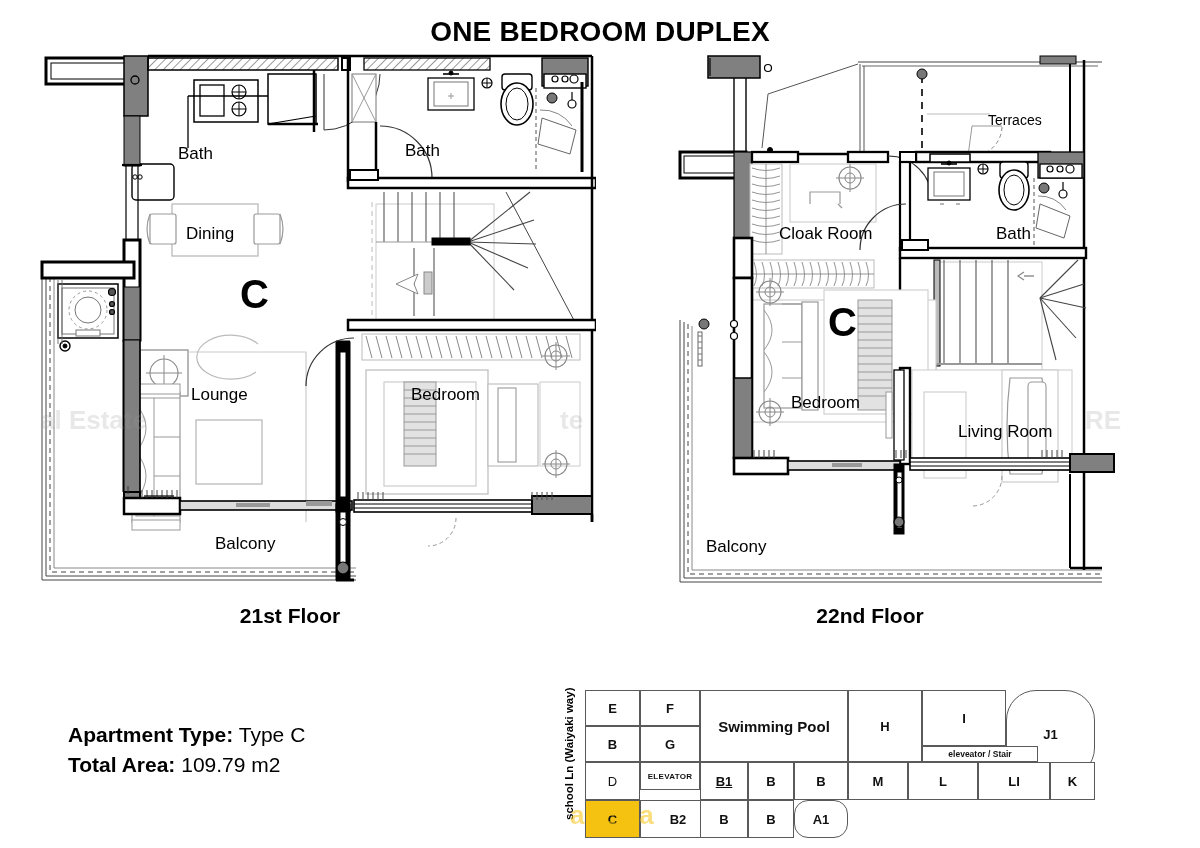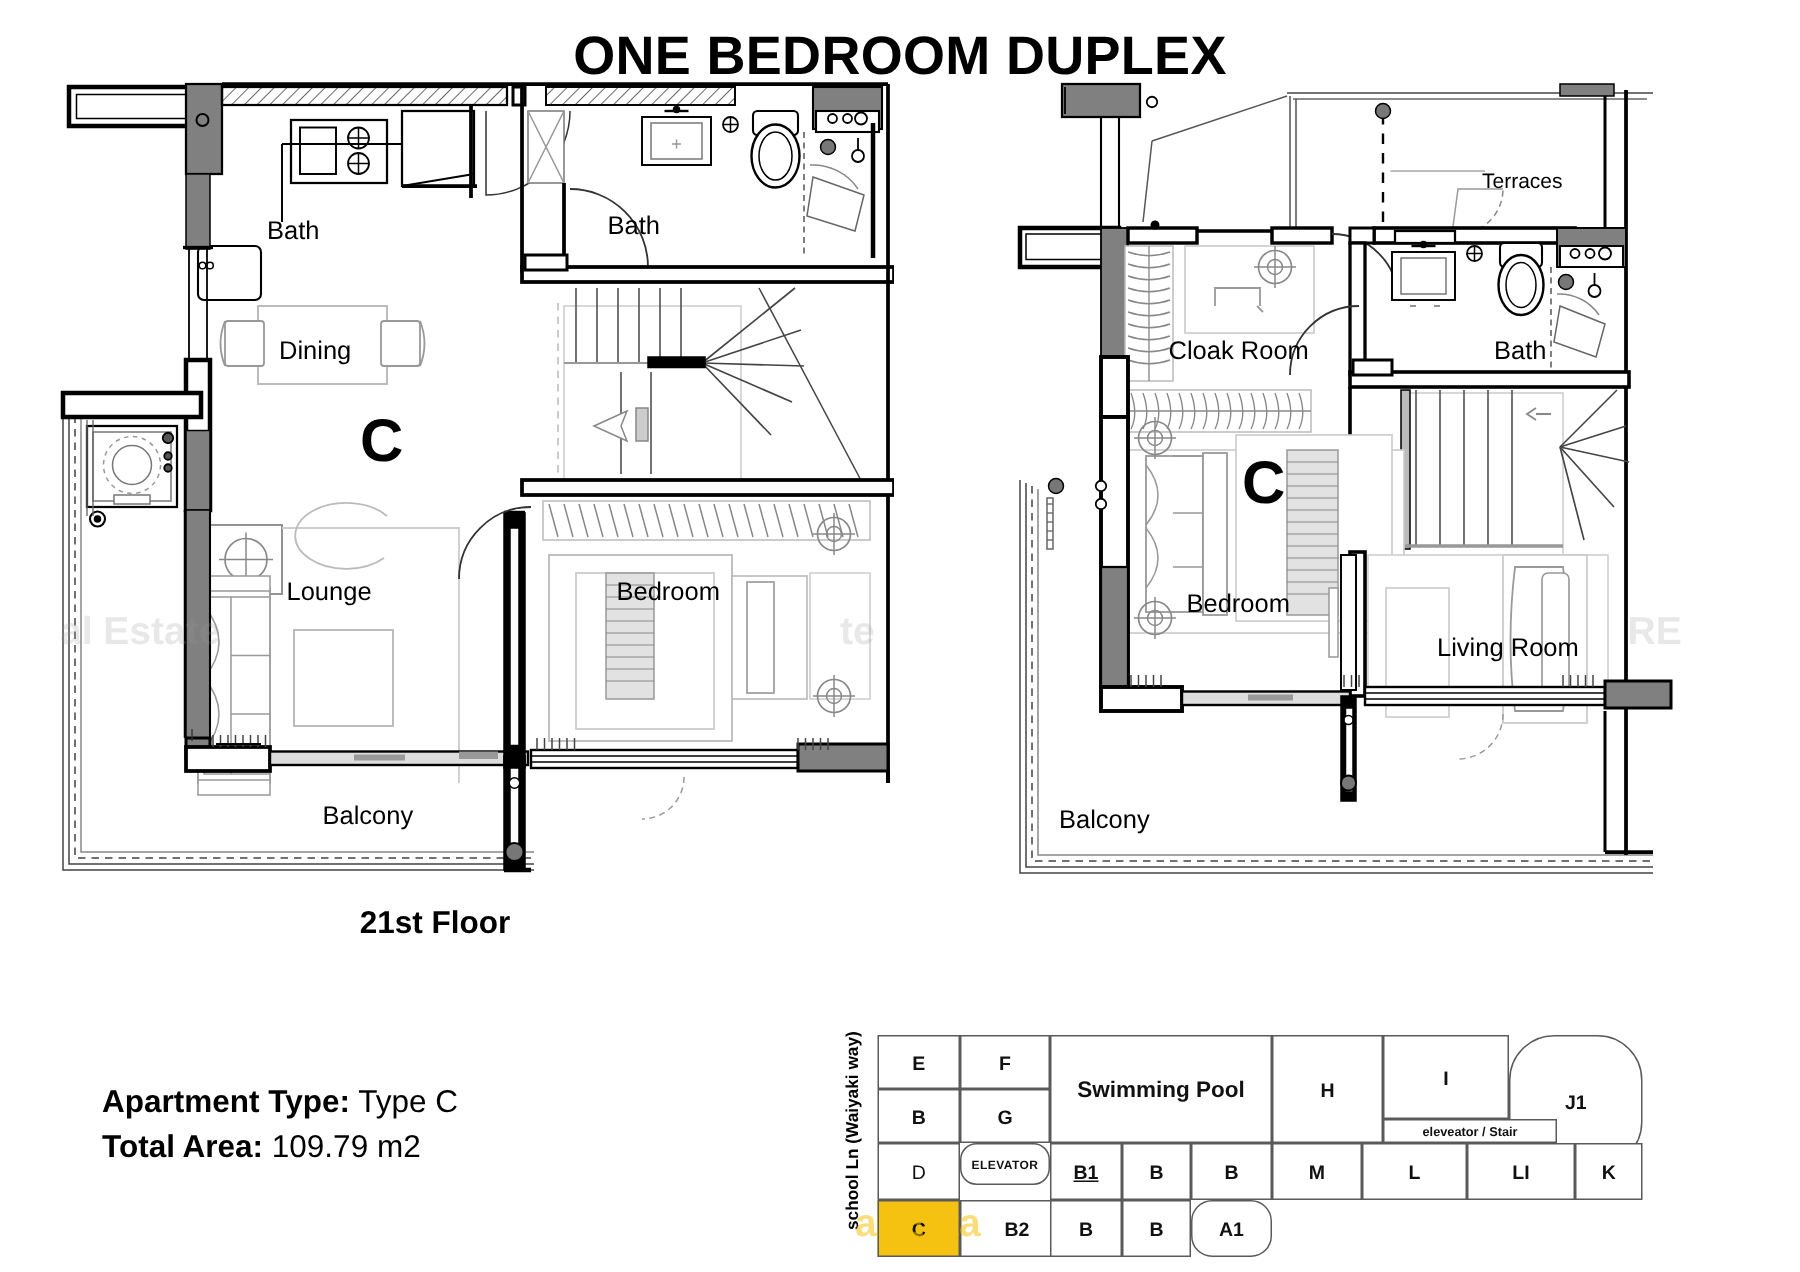--- a/index.html
+++ b/index.html
@@ -18,21 +18,21 @@
     position: absolute; left: 0; top: 0;
     width: 1200px; height: 848px;
   }
 
   
   .main-title {
     position: absolute;
     left: 0; top: 16px;
     width: 1200px;
     text-align: center;
-    font-size: 36px;
+    font-size: 28px;
     font-weight: bold;
     letter-spacing: 0.2px;
   }
 
   
   .plan {
     position: absolute;
   }
   .plan svg { display: block; }
 
@@ -710,20 +710,21 @@
   </div>
 
   <div style="position:absolute;left:988px;top:112px;font-size:14px;">Terraces</div>
   <div style="position:absolute;left:779px;top:224px;font-size:17px;">Cloak Room</div>
   <div style="position:absolute;left:996px;top:224px;font-size:17px;">Bath</div>
   <div style="position:absolute;left:791px;top:393px;font-size:17px;">Bedroom</div>
   <div style="position:absolute;left:958px;top:422px;font-size:17px;">Living Room</div>
   <div style="position:absolute;left:706px;top:537px;font-size:17px;">Balcony</div>
   <div style="position:absolute;left:828px;top:300px;font-size:40px;font-weight:bold;">C</div>
 
+  <div class="floor-label" id="floor-label-right">22nd Floor</div>
 
   <div id="info-block">
     <div class="row">
       <span class="k">Apartment Type:</span>
       <span class="v">Type C</span>
     </div>
     <div class="row">
       <span class="k">Total Area:</span>
       <span class="v">109.79 m2</span>
     </div>
@@ -738,21 +739,21 @@
         <div class="cell" style="left: 0px; top: 0px; width: 55px; height: 36px;">E</div>
         <div class="cell" style="left: 55px; top: 0px; width: 60px; height: 36px;">F</div>
         <div class="cell" style="left: 0px; top: 36px; width: 55px; height: 36px;">B</div>
         <div class="cell" style="left: 55px; top: 36px; width: 60px; height: 36px;">G</div>
         <div class="cell pool" style="left: 115px; top: 0px; width: 148px; height: 72px;">Swimming Pool</div>
         <div class="cell" style="left: 263px; top: 0px; width: 74px; height: 72px;">H</div>
         <div class="cell" style="left: 337px; top: 0px; width: 84px; height: 56px;">I</div>
         <div class="cell" style="left: 421px; top: 0px; width: 89px; height: 88px; border-radius: 30px;">J1</div>
         <div class="cell tiny" style="left: 337px; top: 56px; width: 116px; height: 16px;">eleveator /  Stair</div>
         <div class="cell plain" style="left: 0px; top: 72px; width: 55px; height: 38px;">D</div>
-        <div class="cell small" style="left: 55px; top: 72px; width: 60px; height: 28px; border-radius: 11px;">ELEVATOR</div>
+        <div class="cell small" style="left: 55px; top: 72px; width: 60px; height: 28px;">ELEVATOR</div>
         <div class="cell" style="left: 115px; top: 72px; width: 48px; height: 38px; text-decoration: underline;">B1</div>
         <div class="cell" style="left: 163px; top: 72px; width: 46px; height: 38px;">B</div>
         <div class="cell" style="left: 209px; top: 72px; width: 54px; height: 38px;">B</div>
         <div class="cell" style="left: 263px; top: 72px; width: 60px; height: 38px;">M</div>
         <div class="cell" style="left: 323px; top: 72px; width: 70px; height: 38px;">L</div>
         <div class="cell" style="left: 393px; top: 72px; width: 72px; height: 38px;">LI</div>
         <div class="cell" style="left: 465px; top: 72px; width: 45px; height: 38px;">K</div>
         <div class="cell hl" style="background: rgb(245, 194, 17); left: 0px; top: 110px; width: 55px; height: 38px;">C</div>
         <div class="cell" style="left: 55px; top: 110px; width: 76px; height: 38px;">B2</div>
         <div class="cell" style="left: 115px; top: 110px; width: 48px; height: 38px;">B</div>

